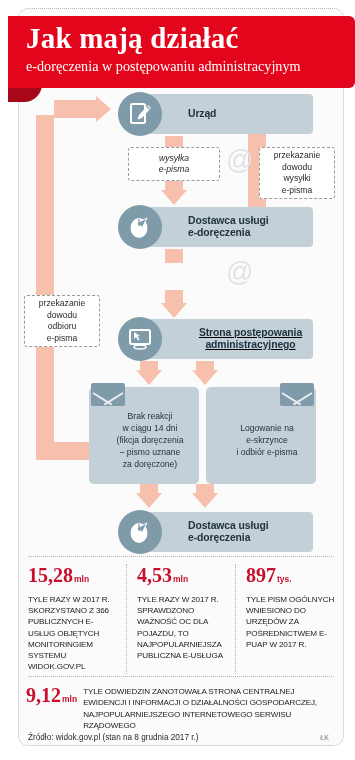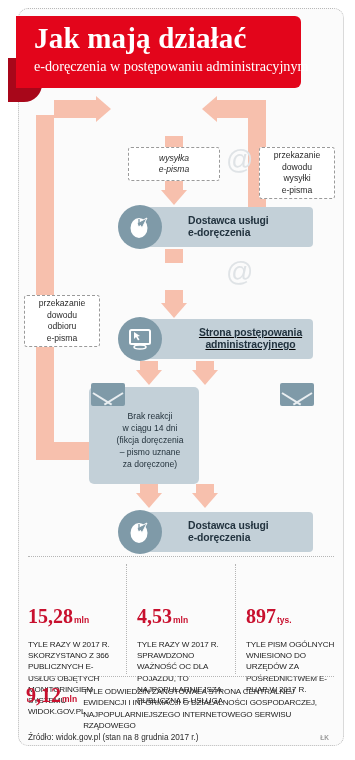--- a/index.html
+++ b/index.html
@@ -24,22 +24,22 @@
   .banner-fold {
     position: absolute;
     left: 8px; top: 58px;
     width: 34px; height: 44px;
     background: #a8071a;
     border-radius: 0 0 18px 0;
     z-index: 2;
   }
   .banner {
     position: absolute;
-    left: 16px; top: 16px;
-    width: 285px; height: 72px;
+    left: 8px; top: 16px;
+    width: 347px; height: 72px;
     background: #e3051b;
     border-radius: 0 6px 6px 0;
     z-index: 3;
     padding: 4px 10px 0 18px;
     color: #fff;
   }
   .banner-title {
     font-family: "Liberation Serif", serif;
     font-size: 29px;
     font-weight: bold;
@@ -188,23 +188,22 @@
     flex: 1;
     padding: 0 8px 0 10px;
     position: relative;
   }
   .stat + .stat { border-left: 1px dotted #b5b5b5; }
   .stat-num {
     font-family: "Liberation Serif", serif;
     color: #c8102e;
     font-weight: bold;
     font-size: 20px;
-    line-height: 31px;
+    line-height: 23px;
     white-space: nowrap;
-    margin-top: 37px;
   }
   .stat-unit {
     font-family: "Liberation Sans", sans-serif;
     font-size: 8.5px;
     font-weight: bold;
     color: #c8102e;
     margin-left: 1px;
   }
   .stat-text {
     margin-top: 3px;
@@ -275,20 +274,32 @@
   <div class="pk" style="left:18px; top:347px; width:18px; height:18px;"></div>
   <div class="pk" style="left:36px; top:5px; width:42px; height:18px;"></div>
   <div class="pk-arrow-right" style="left:78px; top:1px;"></div>
   <div class="pk" style="left:18px; top:347px; width:62px; height:18px;"></div>
 
   <div class="pk" style="left:230px; top:20px; width:18px; height:122px;"></div>
   <div class="pk" style="left:212px; top:124px; width:36px; height:18px;"></div>
   <div class="pk" style="left:198px; top:5px; width:50px; height:18px;"></div>
   <div class="pk-arrow-right" style="left:184px; top:1px; transform: scaleX(-1); transform-origin:center;"></div>
 
+  <div class="node" style="left:100px; top:-3px; width:195px;">
+    <div class="node-bar" style="width:173px;">
+      <span class="node-label">Urząd</span>
+    </div>
+    <div class="node-circle">
+      <svg width="26" height="26" viewBox="0 0 26 26">
+        <rect x="4" y="3" width="14" height="19" rx="1.5" fill="none" stroke="#ffffff" stroke-width="2"></rect>
+        <path d="M21 4 L12 14 L10.5 18.5 L15 17 L24 7 Z" fill="#ffffff"></path>
+        <path d="M20 5.5 L22.5 8" stroke="#7f9aa8" stroke-width="1.2"></path>
+      </svg>
+    </div>
+  </div>
 
   <div class="pk" style="left:147px; top:41px; width:18px; height:14px;"></div>
   <div class="chip" style="left:110px; top:52px; width:92px; height:34px; flex-direction:column;font-style:italic;">
     <span>wysyłka</span>
     <span>e-pisma</span>
   </div>
   <div class="at-sign" style="left:208px; top:50px;">@</div>
   <div class="pk" style="left:147px; top:84px; width:18px; height:12px;"></div>
   <div class="pk-arrow-down" style="left:143px; top:95px;"></div>
 
@@ -346,20 +357,25 @@
 
   <div class="greybox" style="left:71px; top:292px; width:110px; height:97px; flex-direction:column;">
     <span>Brak reakcji</span>
     <span>w ciągu 14 dni</span>
     <span>(fikcja doręczenia</span>
     <span>– pismo uznane</span>
     <span>za doręczone)</span>
   </div>
   <div class="envelope" style="left:73px; top:288px;"></div>
 
+  <div class="greybox" style="left:188px; top:292px; width:110px; height:97px; flex-direction:column;">
+    <span>Logowanie na</span>
+    <span>e-skrzynce</span>
+    <span>i odbiór e-pisma</span>
+  </div>
   <div class="envelope" style="left:262px; top:288px;"></div>
 
   <div class="pk" style="left:122px; top:389px; width:18px; height:10px;"></div>
   <div class="pk-arrow-down" style="left:118px; top:398px;"></div>
   <div class="pk" style="left:178px; top:389px; width:18px; height:10px;"></div>
   <div class="pk-arrow-down" style="left:174px; top:398px;"></div>
 
   <div class="node" style="left:100px; top:415px; width:195px;">
     <div class="node-bar" style="width:173px; flex-direction:column; align-items:flex-start; justify-content:center;">
       <span class="node-label">Dostawca usługi</span>

